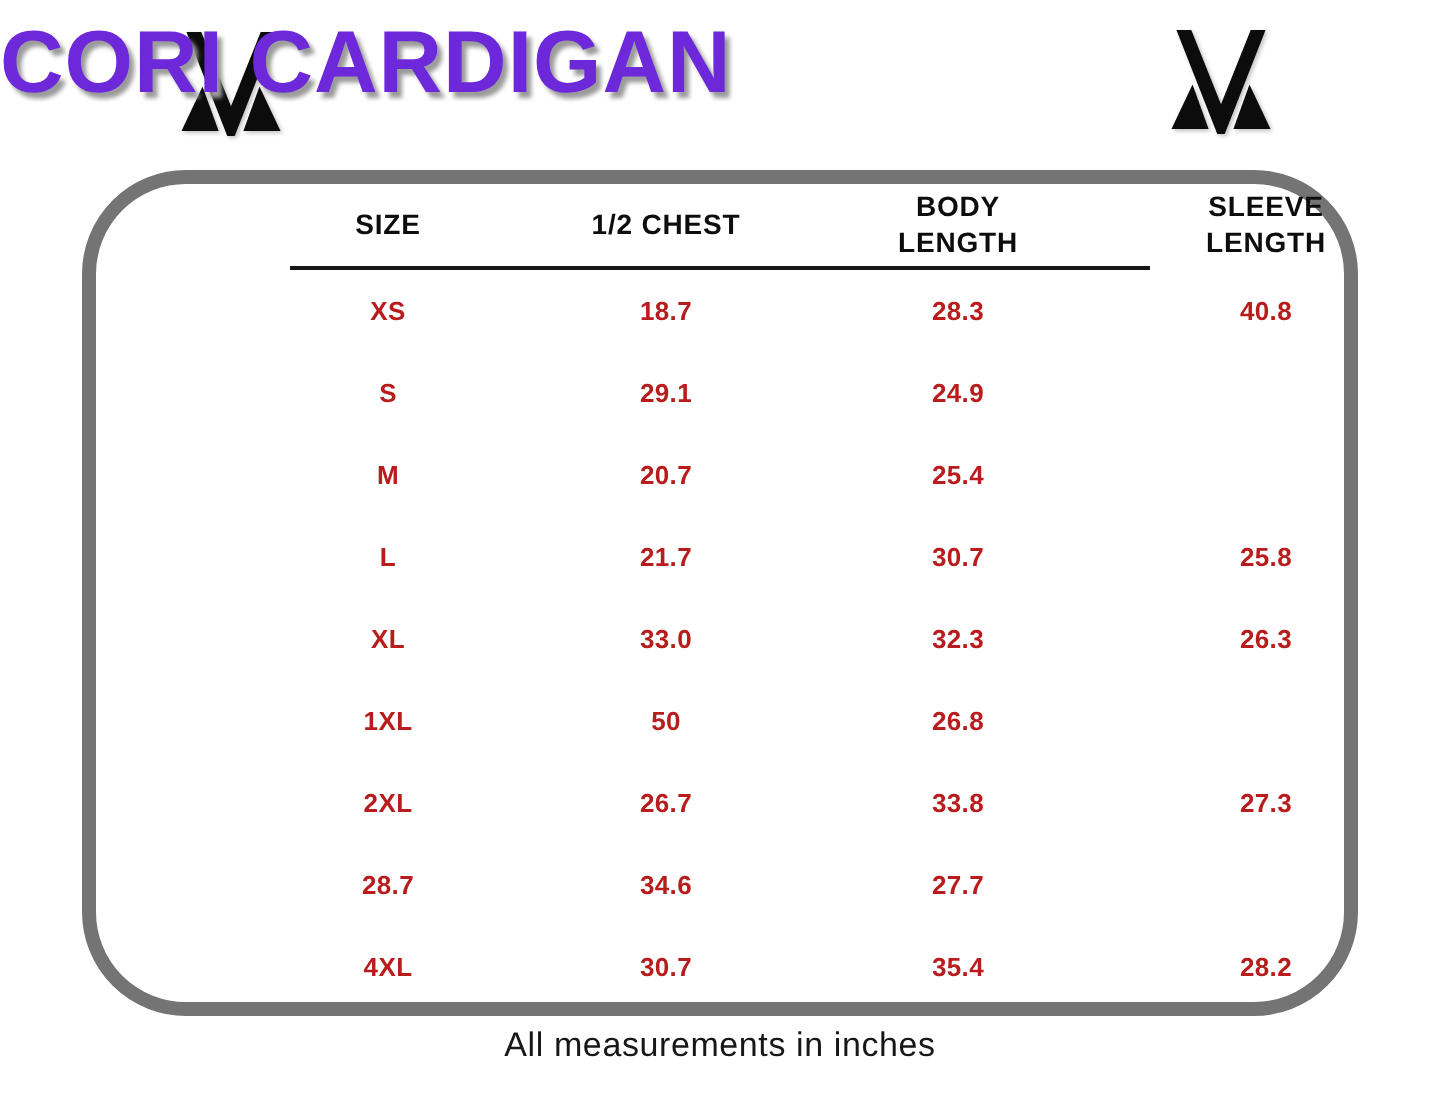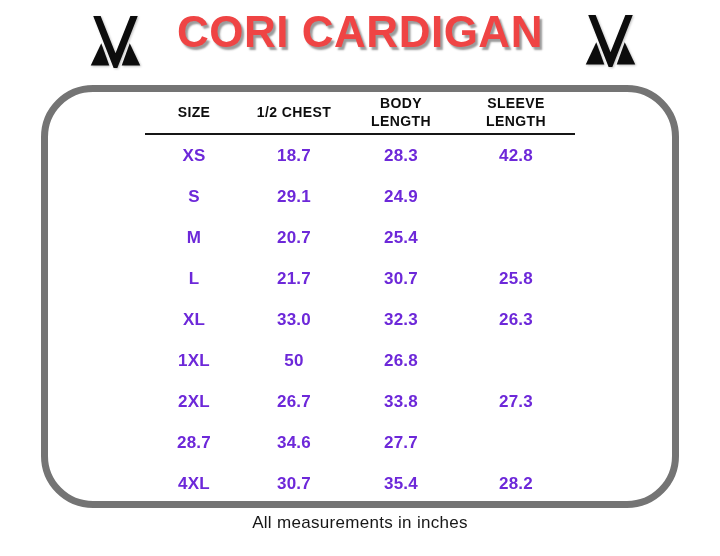--- a/index.html
+++ b/index.html
@@ -15,26 +15,25 @@
     font-family: "Liberation Sans", sans-serif;
     color: #0f0f0f;
   }
 
   
   .title {
     position: absolute;
     top: 10px;
     left: 0;
     width: 100%;
-    text-align: center;
     font-size: 44px;
     line-height: 44px;
     font-weight: 800;
     letter-spacing: 0.5px;
-    color: #ef4444;
+    color: #6d28d9;
     text-shadow: 2.5px 3px 2px #9b9b9b;
     white-space: nowrap;
   }
   .logo {
     position: absolute;
     width: 63px;
     height: 52px;
   }
   .logo-left  { left: 84px;  top: 16px; }
   .logo-right { left: 579px; top: 15px; }
@@ -61,41 +60,42 @@
   .size-table {
     position: absolute;
     top: 94px;
     left: 145px;
     width: 430px;
   }
   .grid-row {
     display: grid;
     grid-template-columns: 98px 102px 112px 118px;
     align-items: center;
+    gap: 39px;
   }
   .thead {
     min-height: 36px;
     padding-bottom: 3px;
     border-bottom: 2px solid #161616;
   }
   .th {
     text-align: center;
     font-size: 14px;
     font-weight: 700;
     letter-spacing: 0.4px;
     line-height: 1.3;
     white-space: pre-line;
     color: #0d0d0d;
   }
   .tr { height: 41px; }
   .td {
     text-align: center;
-    font-size: 17px;
+    font-size: 13px;
     font-weight: 700;
-    color: #6d28d9;
+    color: #b91c1c;
     letter-spacing: 0.2px;
   }
 
   
   .footer-note {
     position: absolute;
     top: 513px;
     left: 0;
     width: 100%;
     text-align: center;
@@ -136,21 +136,21 @@
     <div class="th">BODY
 LENGTH</div>
     <div class="th">SLEEVE
 LENGTH</div>
   </div>
 
   <div class="grid-row tr">
     <div class="td">XS</div>
     <div class="td">18.7</div>
     <div class="td">28.3</div>
-    <div class="td">42.8</div>
+    <div class="td">40.8</div>
   </div>
 
   <div class="grid-row tr">
     <div class="td">S</div>
     <div class="td">29.1</div>
     <div class="td">24.9</div>
   </div>
 
   <div class="grid-row tr">
     <div class="td">M</div>

